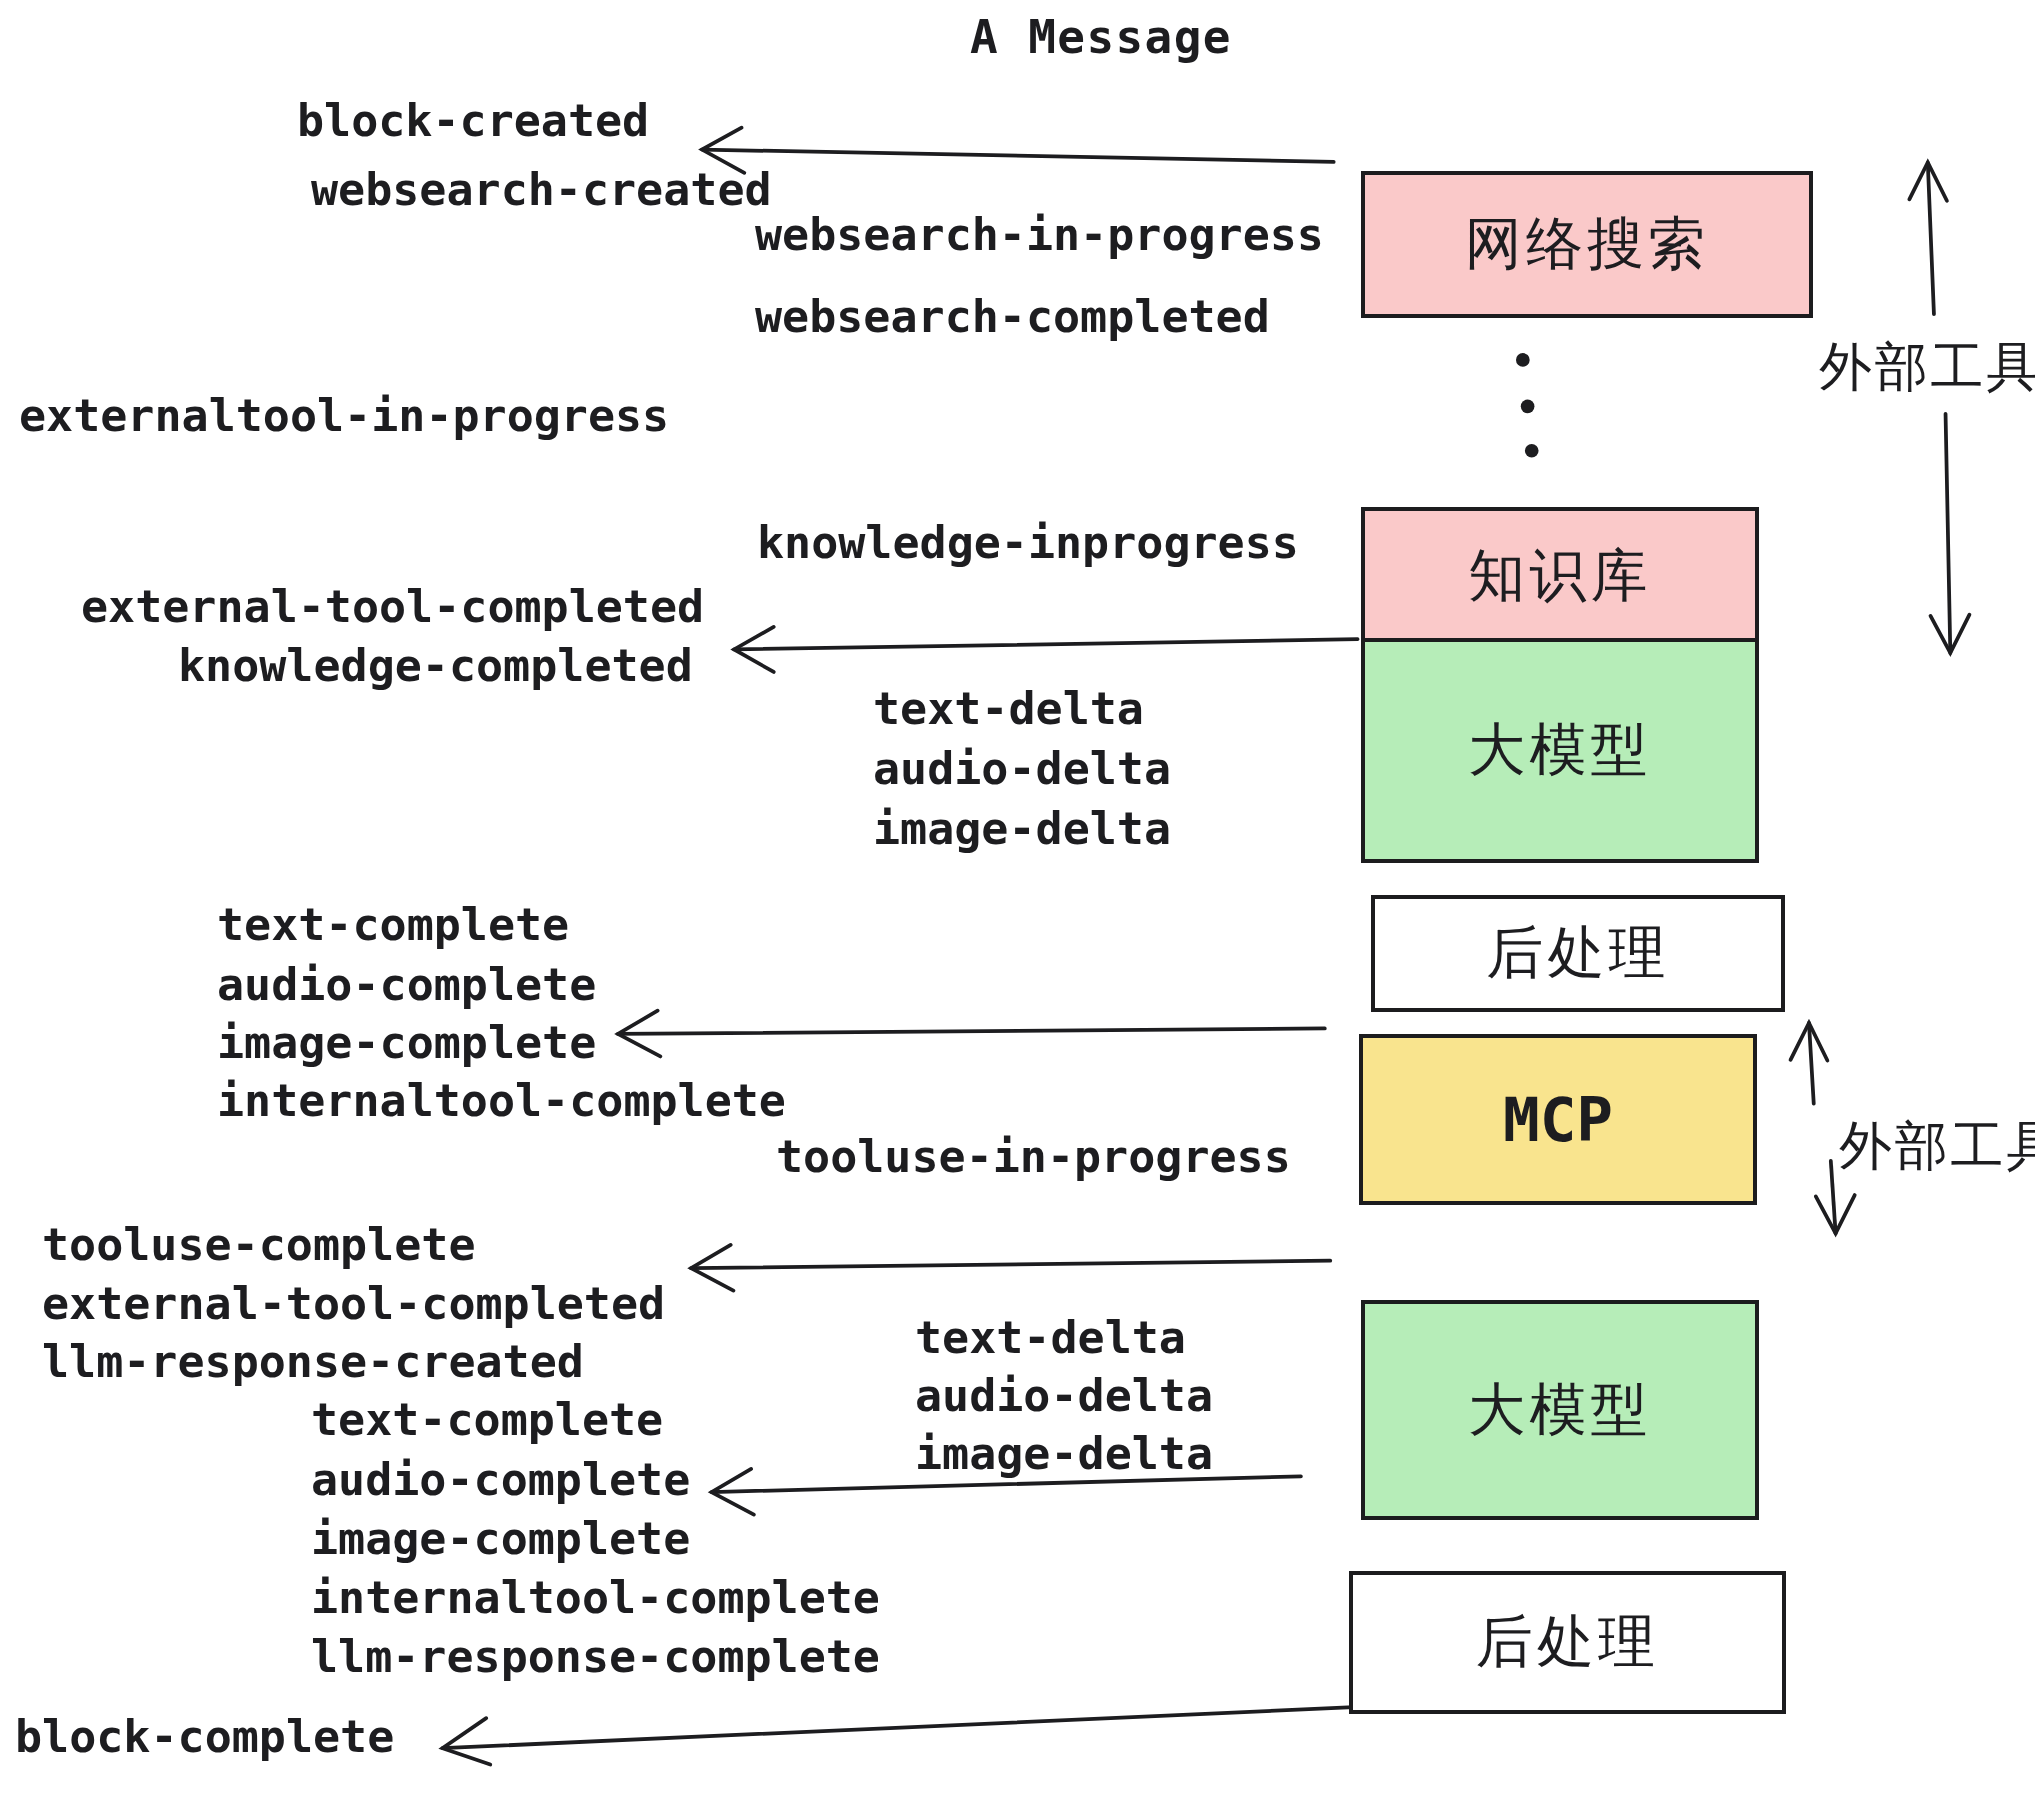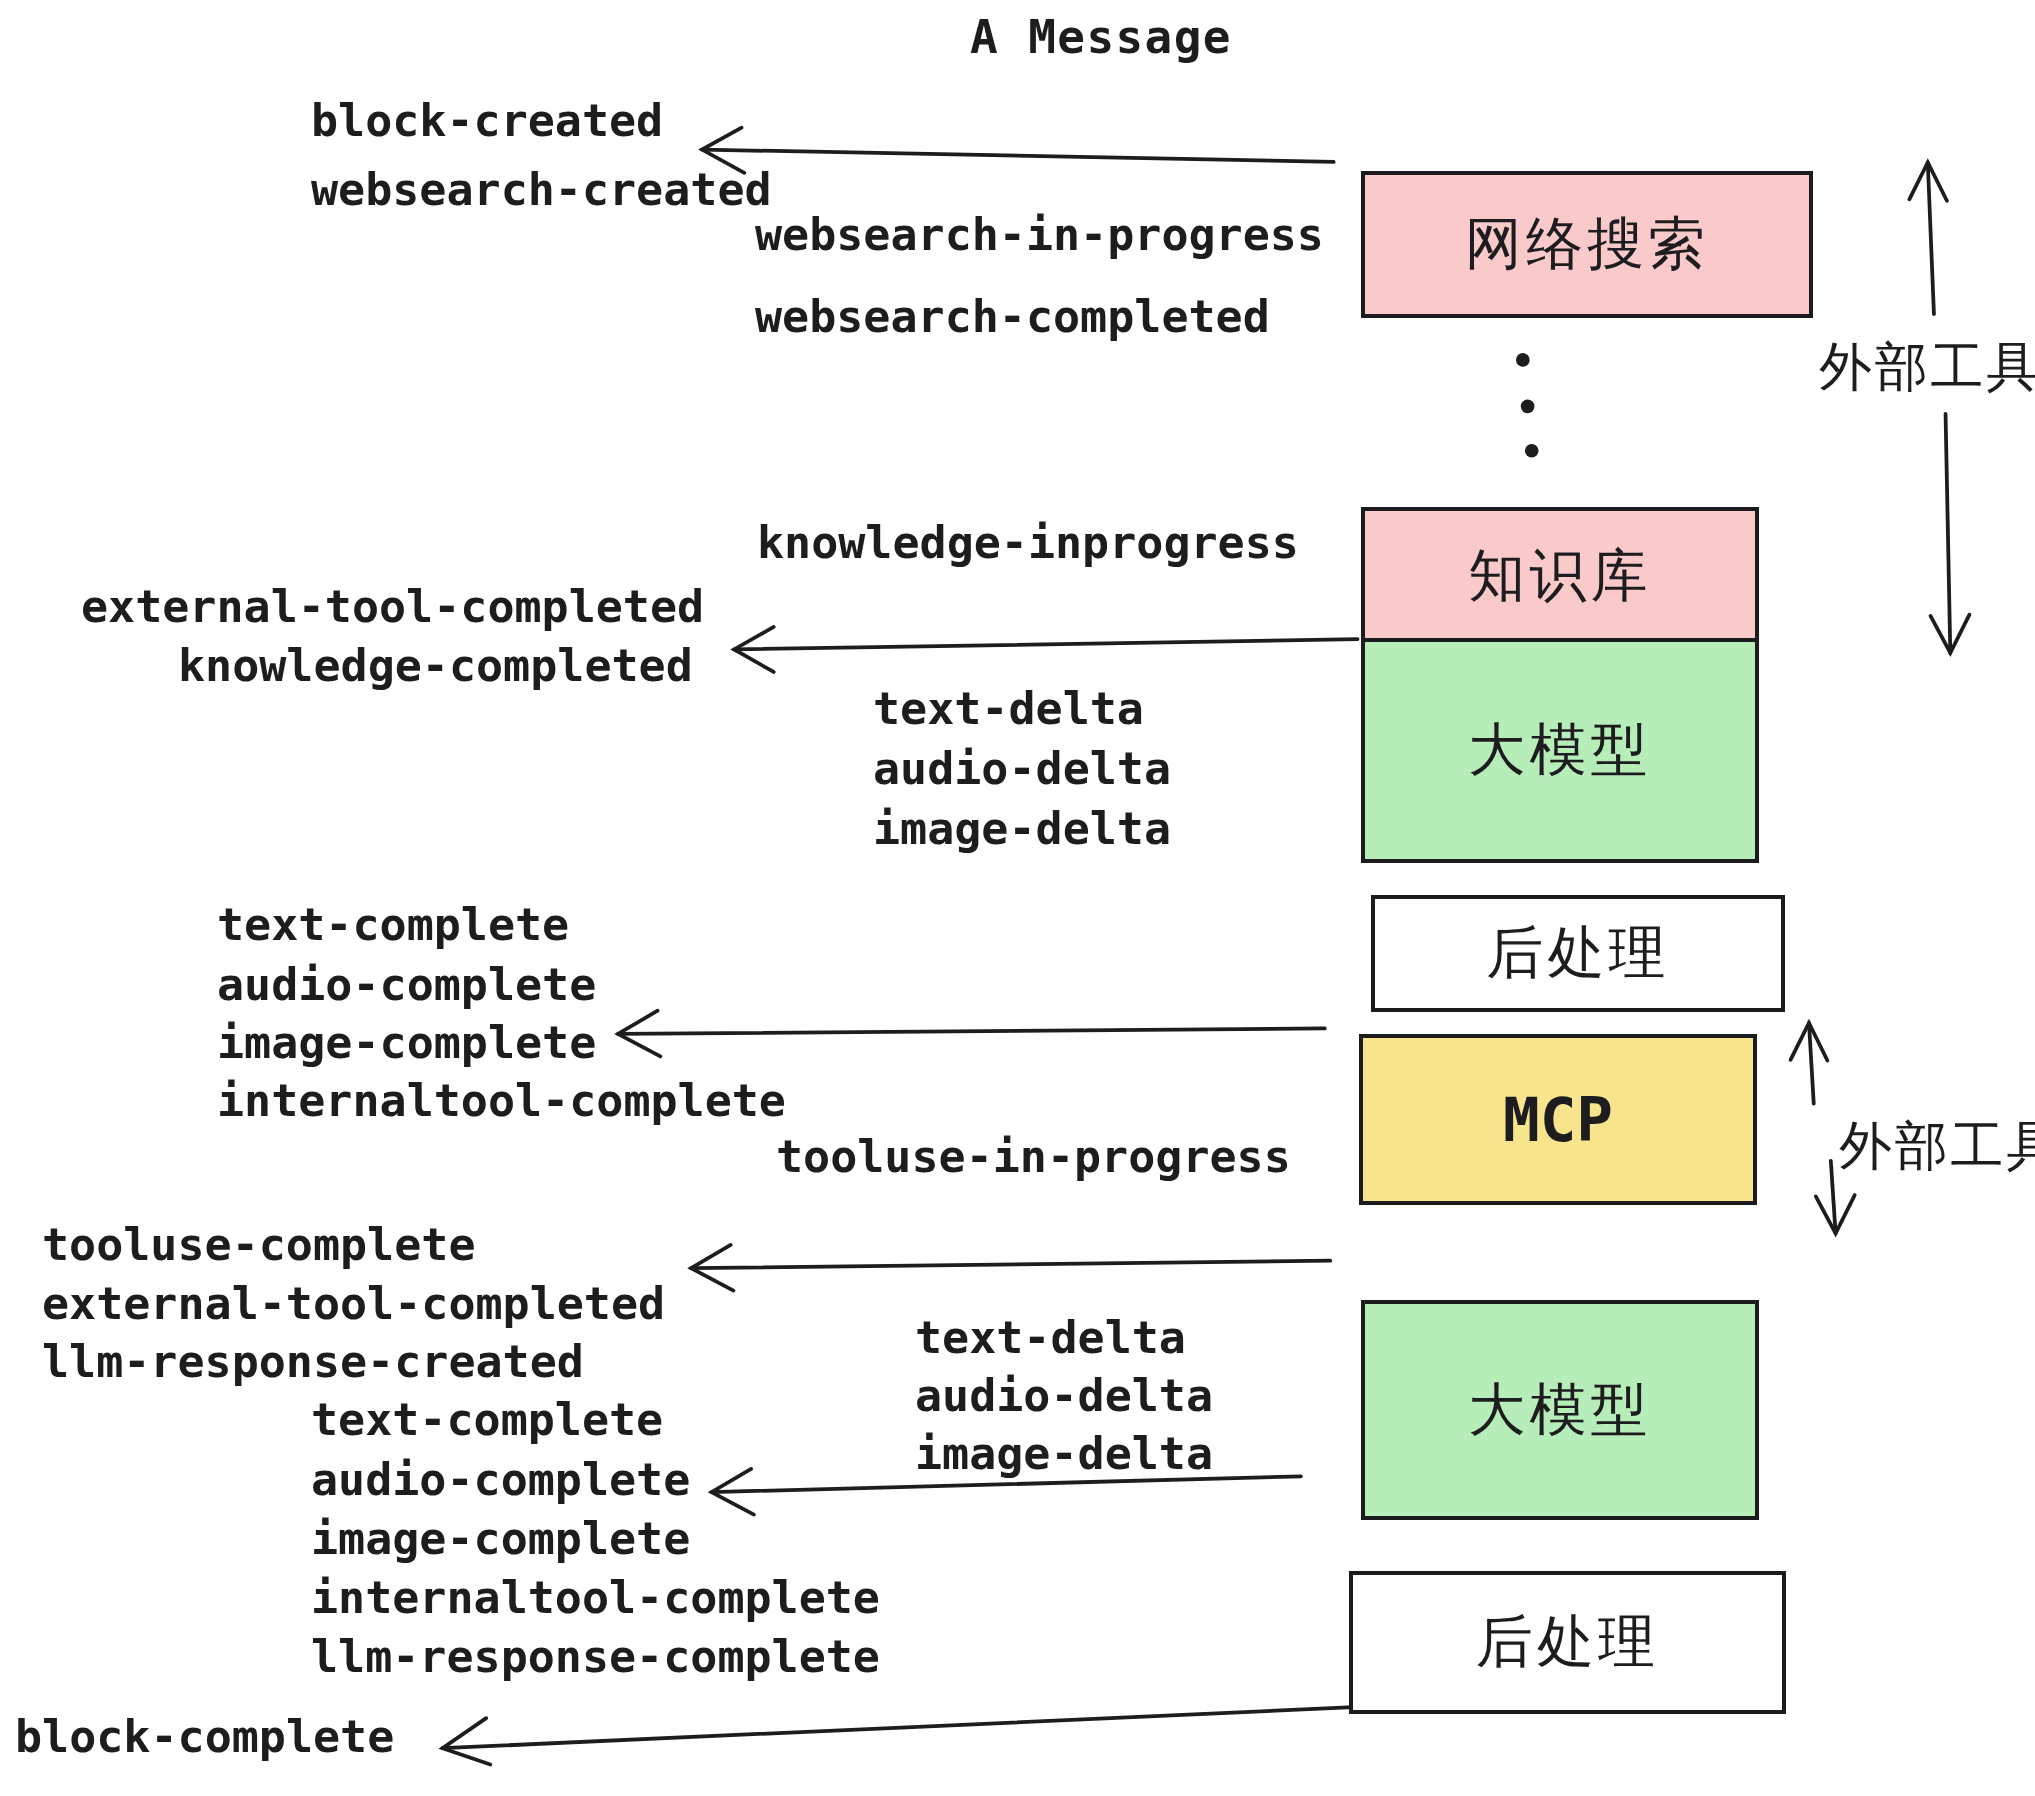--- a/index.html
+++ b/index.html
@@ -133,24 +133,25 @@
       <polyline points="2622,1552 2649,1498 2676,1553"></polyline>
     </g>
     <g>
       <line x1="2681" y1="1700" x2="2688" y2="1806"></line>
       <polyline points="2659,1752 2688,1806 2716,1750"></polyline>
     </g>
   </svg>
 
   <div class="title" style="left:970px; top:9.6px;">A Message</div>
 
-  <div class="ev" style="left:311px; top:96px;">block-created</div>
+  <div class="ev" style="left:297px; top:96px;">block-created</div>
   <div class="ev" style="left:311px; top:165px;">websearch-created</div>
   <div class="ev" style="left:755px; top:210px;">websearch-in-progress</div>
   <div class="ev" style="left:755px; top:292px;">websearch-completed</div>
+  <div class="ev" style="left:19px; top:391px;">externaltool-in-progress</div>
   <div class="ev" style="left:757px; top:518px;">knowledge-inprogress</div>
   <div class="ev" style="left:81px; top:582px;">external-tool-completed</div>
   <div class="ev" style="left:178px; top:641px;">knowledge-completed</div>
   <div class="ev" style="left:873px; top:684px;">text-delta</div>
   <div class="ev" style="left:873px; top:744px;">audio-delta</div>
   <div class="ev" style="left:873px; top:804px;">image-delta</div>
   <div class="ev" style="left:217px; top:900px;">text-complete</div>
   <div class="ev" style="left:217px; top:960px;">audio-complete</div>
   <div class="ev" style="left:217px; top:1018px;">image-complete</div>
   <div class="ev" style="left:217px; top:1076px;">internaltool-complete</div>

